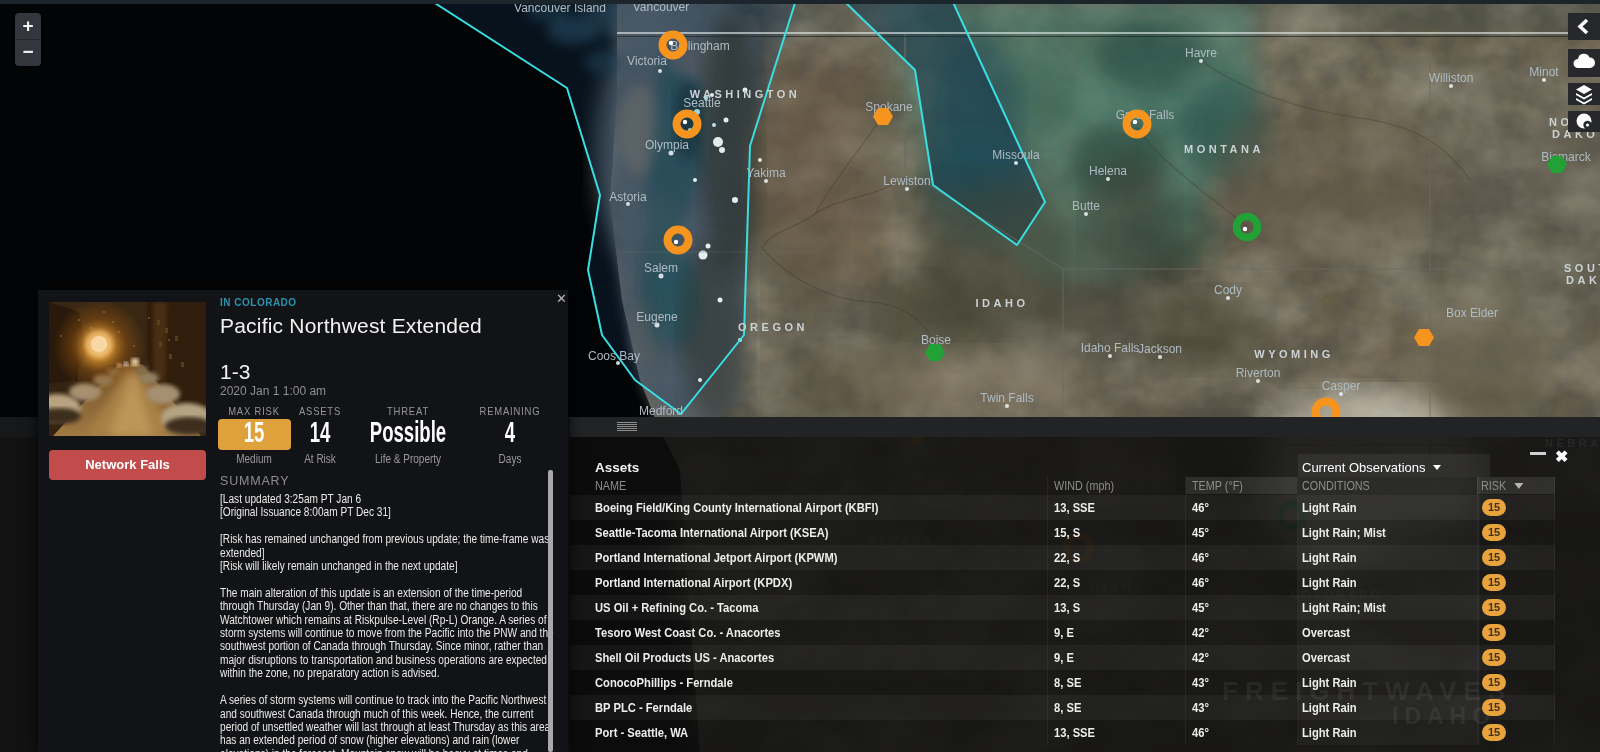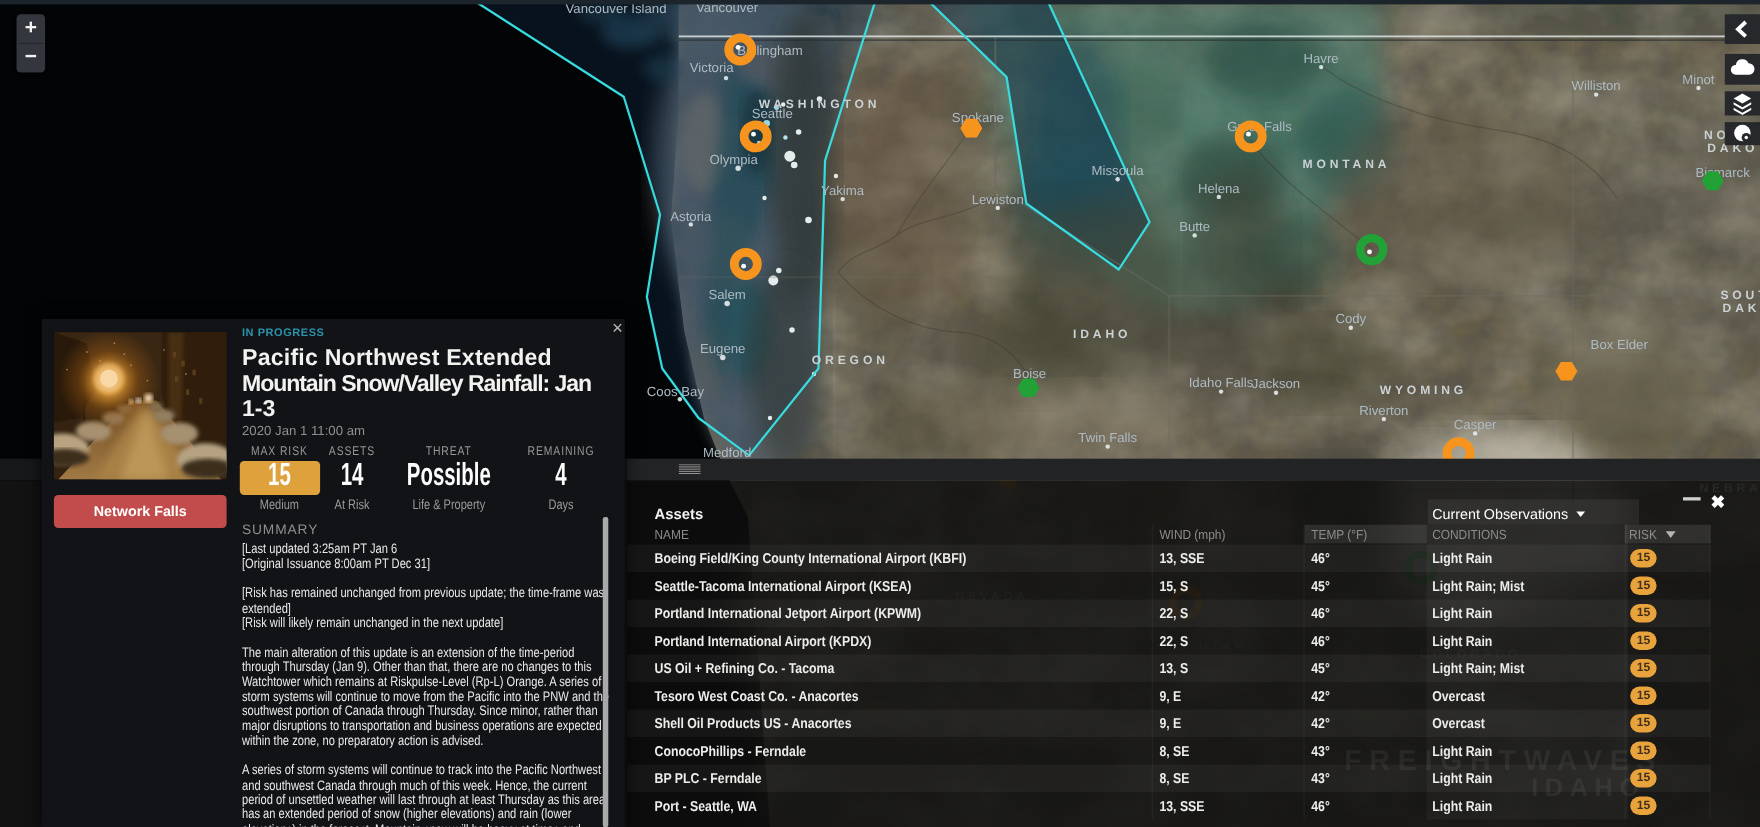--- a/index.html
+++ b/index.html
@@ -526,27 +526,27 @@
           <circle cx="64" cy="20" r="0.8"></circle>
       </g>
       <rect width="157" height="134" fill="#c87820" opacity="0.10"></rect>
     </svg>
 
     <div class="abs" style="left:11px;top:160px;width:157px;height:30px;background:#c24b4b;border-radius:4px;
          color:#fff;font-size:13px;font-weight:bold;text-align:center;line-height:29px;">Network Falls</div>
 
     <div class="abs" style="left:518px;top:1px;color:#b9b9b9;font-size:13px;">✕</div>
 
-    <div class="abs" style="left:182px;top:7px;color:#2b93ae;font-size:10px;font-weight:bold;letter-spacing:0.5px;">IN PROGRESS</div>
-    <div class="abs" style="left:182px;top:24px;color:#f2f2f0;font-size:21px;font-weight:bold;line-height:23px;white-space:nowrap;">
+    <div class="abs" style="left:182px;top:7px;color:#2b93ae;font-size:10px;font-weight:bold;letter-spacing:0.5px;">IN COLORADO</div>
+    <div class="abs" style="left:182px;top:24px;color:#f2f2f0;font-size:21px;font-weight:normal;line-height:23px;white-space:nowrap;">
       <span style="letter-spacing:0.2px;">Pacific Northwest Extended</span><br>
-      <span style="letter-spacing:-1px;">Mountain Snow/Valley Rainfall: Jan</span><br>
+      <br>
       <span>1-3</span>
     </div>
-    <div class="abs" style="left:182px;top:94px;color:#8f8f8f;font-size:12px;">2020 Jan 1 11:00 am</div>
+    <div class="abs" style="left:182px;top:94px;color:#8f8f8f;font-size:12px;">2020 Jan 1 1:00 am</div>
 
     <div class="abs lbl" style="left:216px;top:115px;transform:translateX(-50%) scaleX(0.82);">MAX RISK</div>
     <div class="abs lbl" style="left:282px;top:115px;transform:translateX(-50%) scaleX(0.82);">ASSETS</div>
     <div class="abs lbl" style="left:370px;top:115px;transform:translateX(-50%) scaleX(0.82);">THREAT</div>
     <div class="abs lbl" style="left:472px;top:115px;transform:translateX(-50%) scaleX(0.82);">REMAINING</div>
     <div class="abs" style="left:180px;top:129px;width:73px;height:31px;background:#dfa13b;border-radius:4px;"></div>
     <div class="abs cond" style="left:216px;top:126px;font-size:29px;transform:translateX(-50%) scaleX(0.64);">15</div>
     <div class="abs cond" style="left:282px;top:126px;font-size:29px;transform:translateX(-50%) scaleX(0.64);">14</div>
     <div class="abs cond" style="left:370px;top:126px;font-size:29px;transform:translateX(-50%) scaleX(0.64);">Possible</div>
     <div class="abs cond" style="left:472px;top:126px;font-size:29px;transform:translateX(-50%) scaleX(0.64);">4</div>

